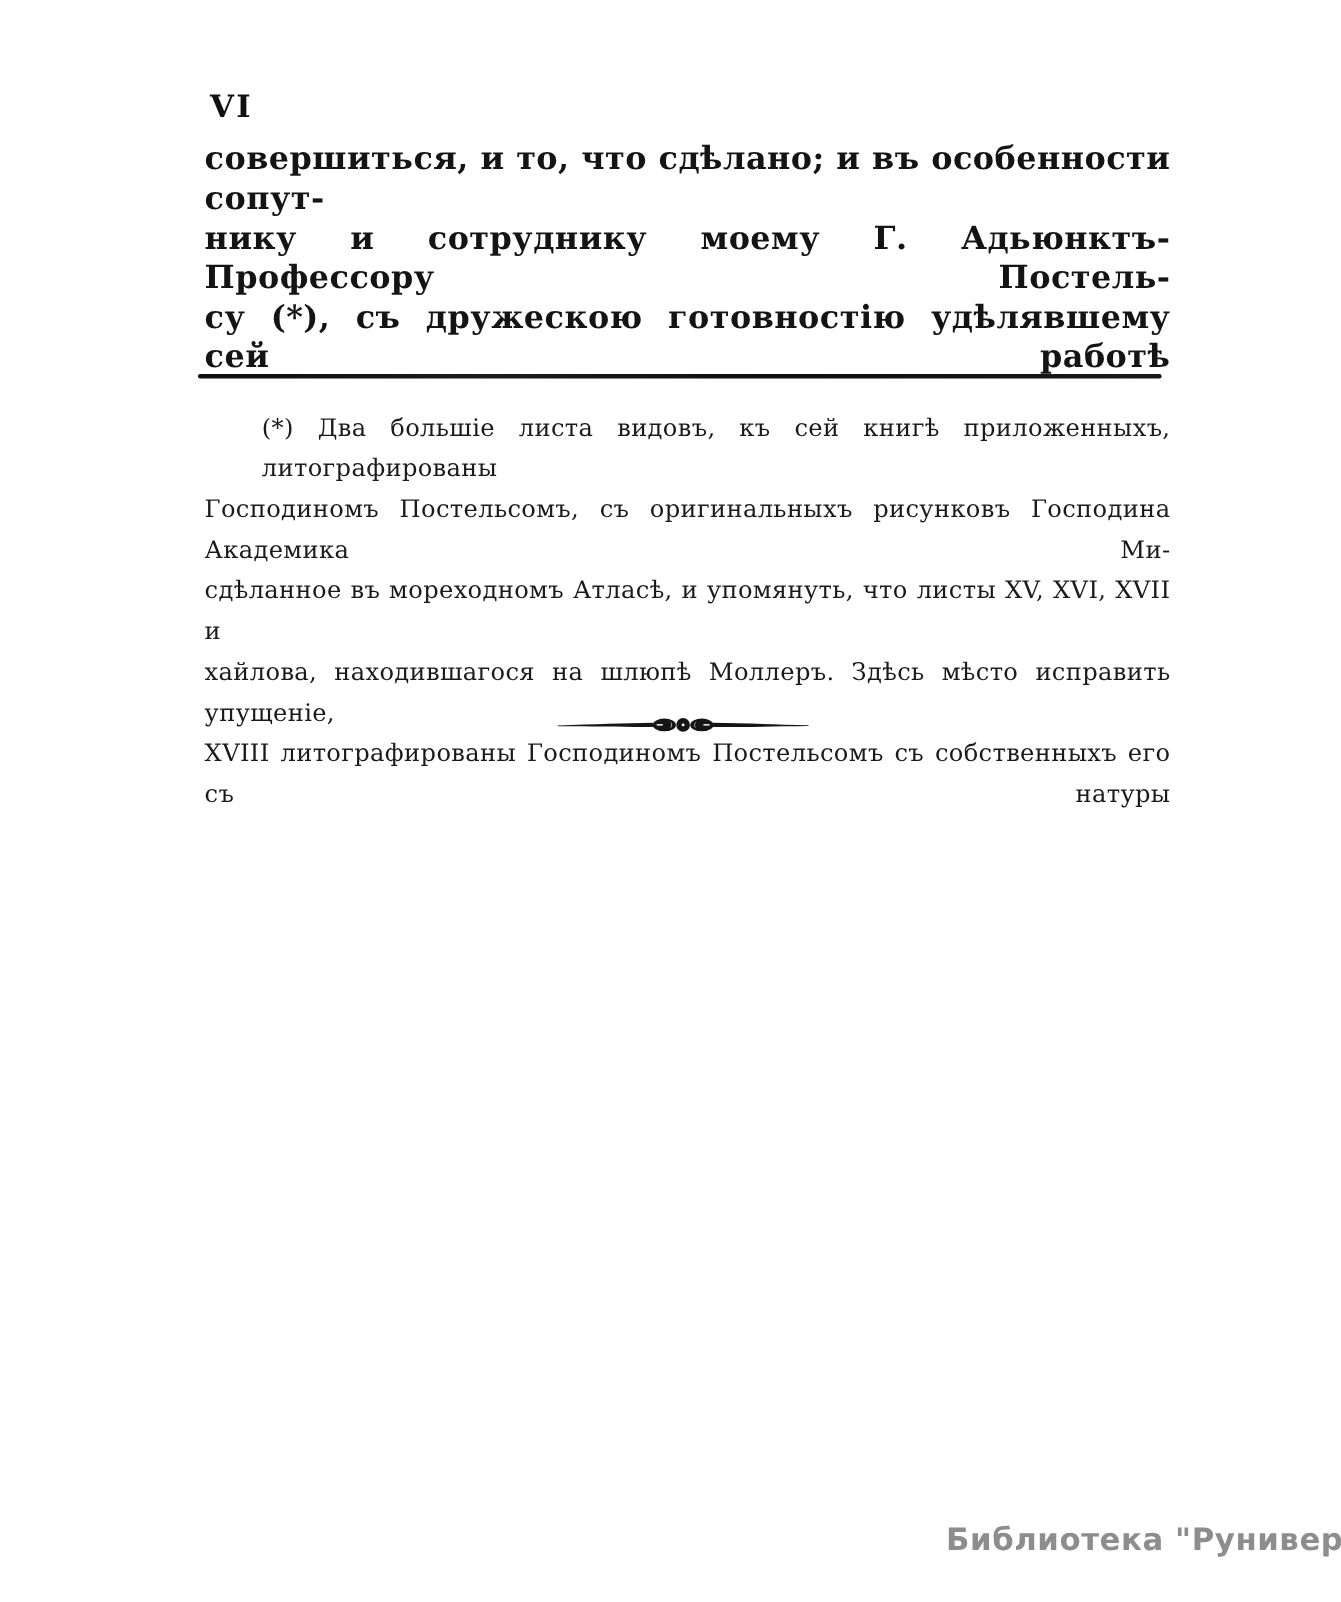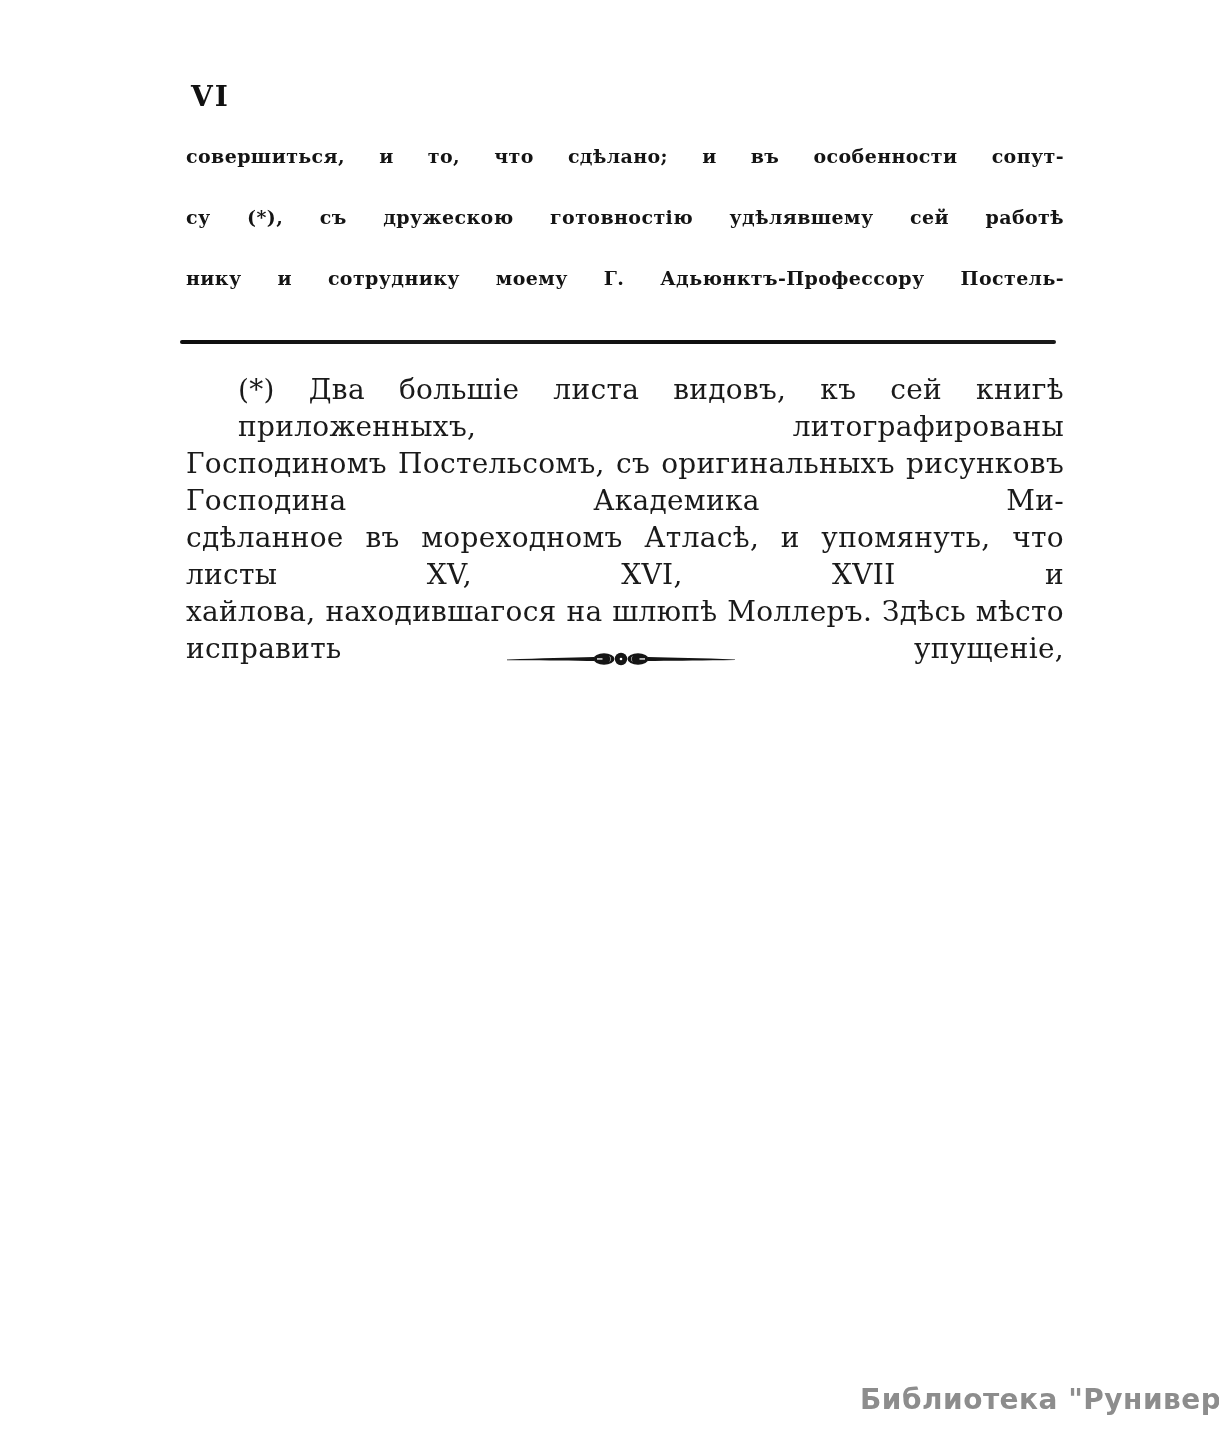--- a/index.html
+++ b/index.html
@@ -24,23 +24,23 @@
     font-size: 28px;
     font-weight: bold;
     letter-spacing: 2px;
     color: #111111;
   }
   .main-text {
     position: absolute;
     left: 172px;
     top: 126px;
     width: 878px;
-    font-size: 19px;
+    font-size: 29px;
     font-weight: 600;
-    line-height: 61px;
+    line-height: 36px;
     letter-spacing: 0.4px;
     color: #141414;
   }
   .main-text .line.justify {
     text-align: justify;
     text-align-last: justify;
   }
   .footnote-rule {
     position: absolute;
     left: 166px;
@@ -48,21 +48,21 @@
     width: 876px;
     height: 4px;
     background: linear-gradient(90deg, #0d0d0d 0%, #1c1c1c 30%, #0e0e0e 60%, #1a1a1a 100%);
     border-radius: 2px;
   }
   .footnote {
     position: absolute;
     left: 172px;
     top: 371px;
     width: 878px;
-    font-size: 28px;
+    font-size: 22px;
     line-height: 37px;
     letter-spacing: 0.3px;
     color: #1a1a1a;
   }
   .footnote .line.justify {
     text-align: justify;
     text-align-last: justify;
   }
   .footnote .line.indent {
     padding-left: 52px;
@@ -88,31 +88,32 @@
 </style>
 </head>
 <body>
 
 <div class="page">
 
   <div class="page-number">VI</div>
 
   <div class="main-text">
     <div class="line justify">совершиться, и то, что сдѣлано; и въ особенности сопут-</div>
+    <div class="line justify">нику и сотруднику моему Г. Адьюнктъ-Профессору Постель-</div>
     <div class="line justify">су (*), съ дружескою готовностію удѣлявшему сей работѣ</div>
-    <div class="line justify">нику и сотруднику моему Г. Адьюнктъ-Профессору Постель-</div>
   </div>
 
   <div class="footnote-rule"></div>
 
   <div class="footnote">
     <div class="line justify indent">(*) Два большіе листа видовъ, къ сей книгѣ приложенныхъ, литографированы</div>
     <div class="line justify">Господиномъ Постельсомъ, съ оригинальныхъ рисунковъ Господина Академика Ми-</div>
     <div class="line justify">сдѣланное въ мореходномъ Атласѣ, и упомянуть, что листы XV, XVI, XVII и</div>
     <div class="line justify">хайлова, находившагося на шлюпѣ Моллеръ. Здѣсь мѣсто исправить упущеніе,</div>
+    <div class="line justify">XVIII литографированы Господиномъ Постельсомъ съ собственныхъ его съ натуры</div>
   </div>
 
   <svg class="ornament" viewBox="0 0 230 22" xmlns="http://www.w3.org/2000/svg">
     <g fill="#151515">
       <path d="M1 11.6 C 35 10.4 62 9.5 88 9.1 L 88 12.9 C 62 13.0 35 12.5 1 12.3 Z"></path>
       <ellipse cx="98" cy="11" rx="10.5" ry="5.8"></ellipse>
       <circle cx="115" cy="11" r="6.2"></circle>
       <ellipse cx="132" cy="11" rx="10.5" ry="5.8"></ellipse>
       <path d="M142 9.1 C 168 9.5 195 10.4 229 11.4 L 229 12.1 C 195 12.5 168 13.0 142 12.9 Z"></path>
     </g>

